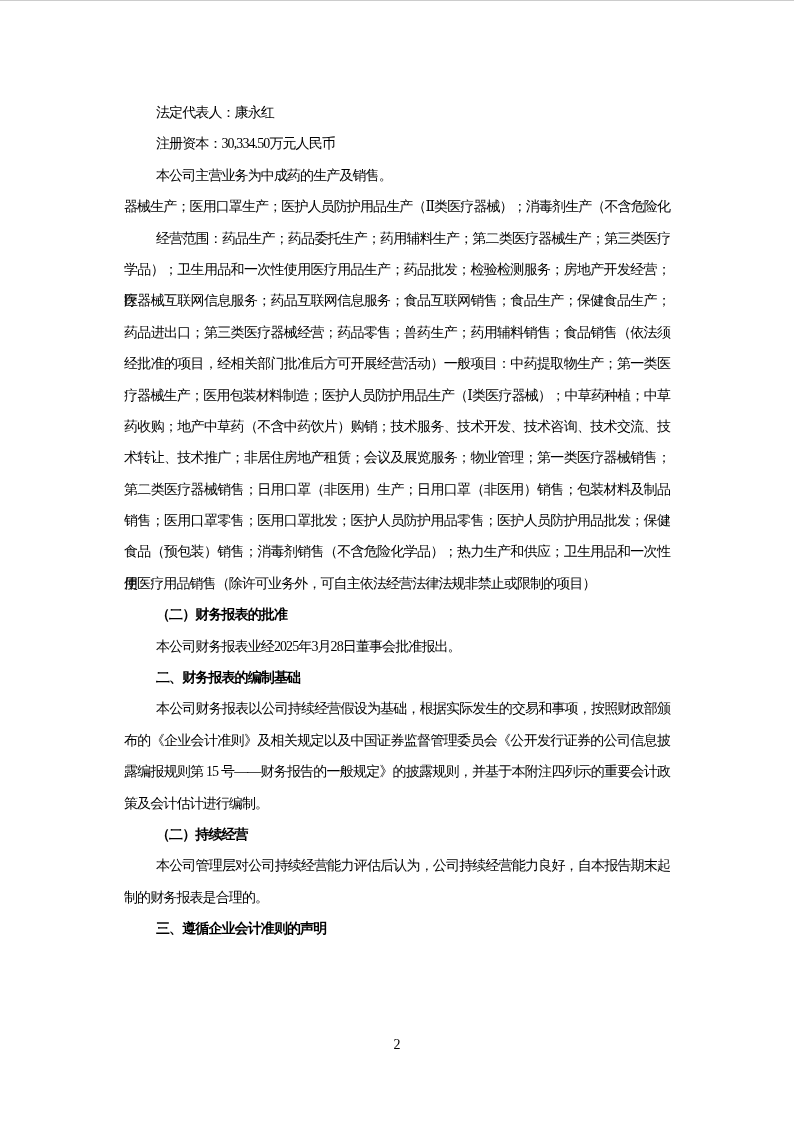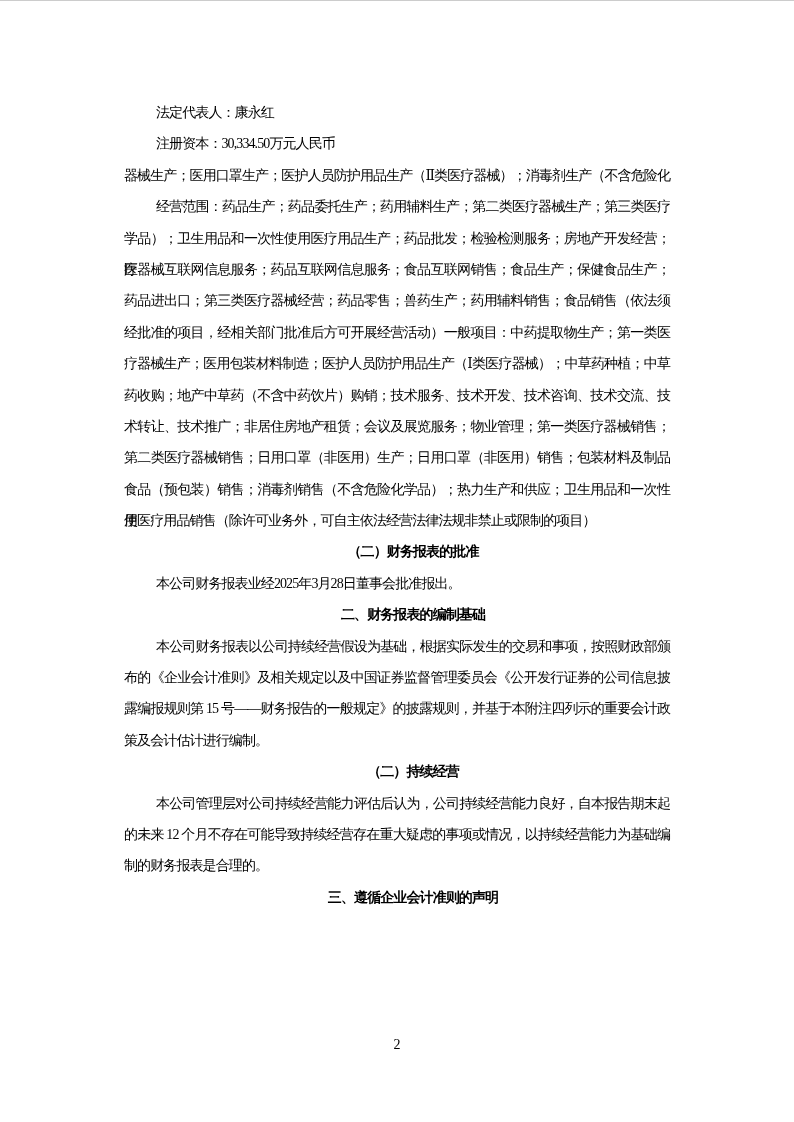--- a/index.html
+++ b/index.html
@@ -30,21 +30,21 @@
     overflow: visible;
     text-align: left;
   }
   .line.fill {
     white-space: normal;
     text-align: justify;
     text-align-last: justify;
     text-justify: inter-character;
   }
   .line.indent { padding-left: 32px; }
-  .block.heading .line { font-weight: bold; text-align: center; }
+  .block.heading .line { font-weight: bold; }
   .footer {
     position: absolute;
     left: 0;
     top: 1036px;
     width: 100%;
     text-align: center;
     font-size: 14px;
     color: #000000;
   }
 </style>
@@ -53,30 +53,34 @@
 
 <div class="page">
   <div class="content" id="doc-content">
       <div class="block">
         <div class="line indent">法定代表人：康永红</div>
       </div>
       <div class="block">
         <div class="line indent">注册资本：30,334.50万元人民币</div>
       </div>
       <div class="block">
+        <div class="line indent">本公司主营业务为中成药的生产及销售。</div>
+      </div>
+      <div class="block">
         <div class="line fill">器械生产；医用口罩生产；医护人员防护用品生产（Ⅱ类医疗器械）；消毒剂生产（不含危险化</div>
         <div class="line indent fill">经营范围：药品生产；药品委托生产；药用辅料生产；第二类医疗器械生产；第三类医疗</div>
         <div class="line fill">学品）；卫生用品和一次性使用医疗用品生产；药品批发；检验检测服务；房地产开发经营；医</div>
         <div class="line fill">疗器械互联网信息服务；药品互联网信息服务；食品互联网销售；食品生产；保健食品生产；</div>
         <div class="line fill">药品进出口；第三类医疗器械经营；药品零售；兽药生产；药用辅料销售；食品销售（依法须</div>
         <div class="line fill">经批准的项目，经相关部门批准后方可开展经营活动）一般项目：中药提取物生产；第一类医</div>
         <div class="line fill">疗器械生产；医用包装材料制造；医护人员防护用品生产（Ⅰ类医疗器械）；中草药种植；中草</div>
         <div class="line fill">药收购；地产中草药（不含中药饮片）购销；技术服务、技术开发、技术咨询、技术交流、技</div>
         <div class="line fill">术转让、技术推广；非居住房地产租赁；会议及展览服务；物业管理；第一类医疗器械销售；</div>
         <div class="line fill">第二类医疗器械销售；日用口罩（非医用）生产；日用口罩（非医用）销售；包装材料及制品</div>
+        <div class="line fill">销售；医用口罩零售；医用口罩批发；医护人员防护用品零售；医护人员防护用品批发；保健</div>
         <div class="line fill">食品（预包装）销售；消毒剂销售（不含危险化学品）；热力生产和供应；卫生用品和一次性使</div>
         <div class="line">用医疗用品销售（除许可业务外，可自主依法经营法律法规非禁止或限制的项目）</div>
       </div>
       <div class="block heading">
         <div class="line indent">（二）财务报表的批准</div>
       </div>
       <div class="block">
         <div class="line indent">本公司财务报表业经2025年3月28日董事会批准报出。</div>
       </div>
       <div class="block heading">
@@ -86,21 +90,20 @@
         <div class="line indent fill">本公司财务报表以公司持续经营假设为基础，根据实际发生的交易和事项，按照财政部颁</div>
         <div class="line fill">布的《企业会计准则》及相关规定以及中国证券监督管理委员会《公开发行证券的公司信息披</div>
         <div class="line fill">露编报规则第 15 号——财务报告的一般规定》的披露规则，并基于本附注四列示的重要会计政</div>
         <div class="line">策及会计估计进行编制。</div>
       </div>
       <div class="block heading">
         <div class="line indent">（二）持续经营</div>
       </div>
       <div class="block">
         <div class="line indent fill">本公司管理层对公司持续经营能力评估后认为，公司持续经营能力良好，自本报告期末起</div>
-        <div class="line fill">的未来 12 个月不存在可能导致持续经营存在重大疑虑的事项或情况，以持续经营能力为基础编</div>
         <div class="line">制的财务报表是合理的。</div>
       </div>
       <div class="block heading">
         <div class="line indent">三、遵循企业会计准则的声明</div>
       </div>
     </div>
   <div class="footer">
     <span>2</span>
   </div>
 </div>

